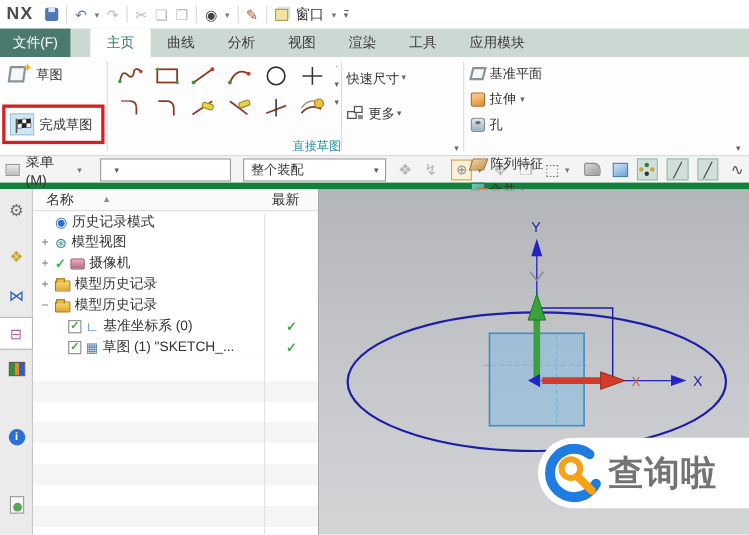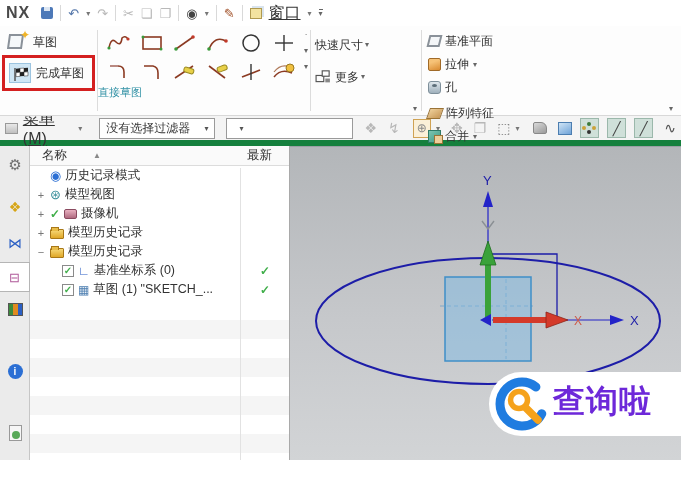--- a/index.html
+++ b/index.html
@@ -23,47 +23,47 @@
   
   .tabrow { height:26px; background:#ccd8d2; display:flex; align-items:stretch; }
   .tab-file { width:64px; background:#4a7a6e; color:#fff; display:flex; align-items:center; justify-content:center; font-size:12.5px; }
   .tab { padding:0 15px; display:flex; align-items:center; font-size:12.5px; color:#3a3a3a; }
   .tab.active { background:#fff; color:#2c7d6e; margin-left:18px; border-radius:2px 2px 0 0; }
 
   
   .ribbon { position:relative; height:90px; background:#fdfdfd; border-bottom:1px solid #d8d8d8; display:flex; }
   .rgroup { position:relative; display:flex; flex-direction:column; }
   .rgsep { width:1px; background:#dcdcdc; margin:4px 0; }
-  .glabel { position:absolute; bottom:15px; left:0; right:0; text-align:left; font-size:11px; color:#3392a6; }
+  .glabel { position:absolute; bottom:1px; left:0; right:0; text-align:right; font-size:11px; color:#3392a6; }
   .dlgbtn { position:absolute; bottom:2px; font-size:8px; color:#666; }
 
   
   .g1 { width:97px; padding:3px 2px; }
   .skbtn { display:flex; align-items:center; gap:5px; height:26px; padding-left:4px; font-size:12px; }
   .sk-ico { position:relative; width:22px; height:20px; }
   .sk-ico .pane { position:absolute; left:2px; top:2px; width:15px; height:15px; border:2px solid #8a9199; background:#f5f8fa; transform:skewX(-8deg); }
   .sk-ico .star { position:absolute; right:-2px; top:-4px; color:#f0b428; font-size:12px; }
-  .redbox { border:3px solid #d42020; margin-top:0; padding:2px 0; }
+  .redbox { border:3px solid #d42020; margin-top:14px; padding:2px 0; }
   .flag-ico { width:22px; height:20px; background:#cfe6f5; border:1px solid #9cc4e0; position:relative; }
   .flag-ico svg { position:absolute; left:1px; top:1px; }
 
   
   .g2 { width:212px; padding:2px 0 14px 4px; }
   .toolgrid { display:grid; grid-template-columns:repeat(6,33px); grid-auto-rows:29px; }
   .tbtn { display:flex; align-items:center; justify-content:center; }
   .scrollcol { position:absolute; right:2px; top:4px; display:flex; flex-direction:column; gap:7px; font-size:8px; color:#666; align-items:center; }
 
   
   .g3 { width:110px; display:flex; padding:3px 0 14px 2px; gap:4px; }
   .bigbtn { width:52px; display:flex; align-items:center; justify-content:flex-start; gap:2px; padding-top:4px; font-size:12px; }
   .bigbtn .lbl { white-space:nowrap; }
   .bigbtn .dd { font-size:8px; color:#666; line-height:6px; }
 
   
-  .g4 { flex:1; display:flex; padding:3px 0 14px 6px; gap:4px; }
+  .g4 { flex:1; display:flex; padding:3px 0 14px 6px; gap:14px; }
   .featcol { display:flex; flex-direction:column; justify-content:flex-start; gap:3px; padding-top:2px; }
   .featbtn { display:flex; align-items:center; gap:4px; height:20px; font-size:12px; white-space:nowrap; }
   .dd-inline { font-size:8px; color:#666; }
   .ic-datum { width:13px; height:12px; border:2px solid #8a9199; background:#f4f6f8; transform:skewX(-14deg); }
   .ic-extrude { width:13px; height:13px; background:linear-gradient(160deg,#f6c277 30%,#d98a30); border:1px solid #a06a28; border-radius:2px; }
   .ic-hole { width:13px; height:13px; background:linear-gradient(180deg,#dfe7ec,#9fb0bc); border:1px solid #7e8f9a; border-radius:3px; position:relative; }
   .ic-hole:after { content:""; position:absolute; left:3px; top:2px; width:5px; height:3px; background:#5d6e79; border-radius:50%; }
   .ic-pattern { width:14px; height:11px; background:linear-gradient(140deg,#eecf9a,#c89858); border:1px solid #9a7336; transform:skewX(-20deg); }
   .ic-unite { width:13px; height:13px; background:linear-gradient(140deg,#7dc5b2,#3d9a82); border:1px solid #2e7a66; position:relative; }
   .ic-unite:after { content:""; position:absolute; right:-3px; bottom:-2px; width:7px; height:7px; background:#eecf9a; border:1px solid #9a7336; }
@@ -72,21 +72,21 @@
   .smallcol { display:flex; flex-direction:column; gap:4px; padding-top:2px; }
   .ic-sq1 { width:16px; height:12px; background:linear-gradient(180deg,#e9d2a8,#bd9055); border:1px solid #94702f; }
   .ic-sq2 { width:15px; height:11px; background:linear-gradient(140deg,#e9d2a8,#c08b3e); border:1px solid #94702f; }
   .ic-ball { width:13px; height:12px; background:radial-gradient(circle at 35% 30%,#f3e2c2,#bd9055); border:1px solid #94702f; border-radius:50%; }
   .ic-more4 { width:18px; height:12px; background:linear-gradient(180deg,#f0dcae,#c89858); border:1px solid #94702f; border-radius:2px; }
   .morebox { background:#f2f2f2; border:1px solid #e0e0e0; }
 
   
   .toolbar { height:30px; background:#f4f4f4; border-bottom:6px solid #15803d; display:flex; align-items:center; padding:0 5px; gap:5px; }
   .menu-ico { width:14px; height:11px; background:linear-gradient(180deg,#e8e8e8,#bfbfbf); border:1px solid #999; }
-  .menu-lbl { font-size:16px;text-decoration:underline; }
+  .menu-lbl { font-size:13px; }
   .combo { height:21px; background:#fff; border:1px solid #9a9a9a; display:flex; align-items:center; font-size:12px; padding-left:6px; }
   .combo .cv { flex:1; }
   .combo .cb { width:16px; text-align:center; font-size:8px; color:#555; }
   .c1 { width:128px; margin-left:12px; }
   .c2 { width:140px; margin-left:6px; }
   .tbr-ico { font-size:14px; color:#b8b8b8; margin-left:6px; }
   .hl-ico { width:20px; height:19px; border:1px solid #cfa254; background:#fbf0d8; color:#8a8a8a; display:flex; align-items:center; justify-content:center; font-size:12px; margin-left:8px; }
   .toggle { width:21px; height:20px; background:#cfe0d9; border:1px solid #9bb8ab; display:flex; align-items:center; justify-content:center; margin-left:3px; font-size:13px; color:#444; }
   .snapdots { position:relative; width:14px; height:12px; }
   .snapdots i { position:absolute; width:4px; height:4px; border-radius:50%; }
@@ -137,21 +137,21 @@
   .greencheck { color:#3fae49; font-weight:bold; font-size:12px; }
   .npfill { position:absolute; top:155px; bottom:0; left:0; right:0; background:repeating-linear-gradient(180deg,#ffffff 0 19px,#f5f5f5 19px 38px); }
 
   
   .viewport { position:relative; flex:1; background:linear-gradient(180deg,#b3b6b9 0%,#c6c8cb 55%,#d2d4d6 100%); border-top:1px solid #9aa0a4; }
   .viewport svg.scene { position:absolute; left:0; top:0; }
 
   
   .watermark { position:absolute; right:0; bottom:24px; width:192px; height:64px; background:#fff; border-radius:34px 0 0 34px; display:flex; align-items:center; padding-left:6px; }
   .wm-text { display:flex; flex-direction:column; align-items:flex-start; margin-left:4px; }
-  .wm-title { font-family:Liberation Mono, monospace; font-weight:bold; font-size:32px; line-height:32px; color:#6d28d9; letter-spacing:1px; }
+  .wm-title { font-family:Liberation Sans, sans-serif; font-weight:bold; font-size:32px; line-height:32px; color:#737373; letter-spacing:1px; }
   .wm-url { font-size:14px; font-weight:bold; color:#141414; margin-top:1px; align-self:flex-end; }
 </style>
 </head>
 <body>
 
 <div class="app">
 
   <div class="titlebar">
     <span class="nxlogo">NX</span>
     <span class="floppy"></span>
@@ -168,20 +168,30 @@
     <span class="mini-dd">▾</span>
     <span class="tbsep"></span>
     <span class="tbico" style="color:#a05028">✎</span>
     <span class="tbsep"></span>
     <span class="winico"></span>
     <span class="menu-lbl">窗口</span>
     <span class="mini-dd">▾</span>
     <span class="custbtn">▾</span>
   </div>
 
+  <div class="tabrow">
+    <div class="tab-file">文件(F)</div>
+    <div class="tab active">主页</div>
+    <div class="tab">曲线</div>
+    <div class="tab">分析</div>
+    <div class="tab">视图</div>
+    <div class="tab">渲染</div>
+    <div class="tab">工具</div>
+    <div class="tab">应用模块</div>
+  </div>
 
   <div class="ribbon">
 
     <div class="rgroup g1">
       <div class="skbtn">
         <span class="sk-ico">
             <span class="pane"></span>
             <span class="star">✦</span>
           </span>
         <span>草图</span>
@@ -371,24 +381,24 @@
       </div>
       <span class="dlgbtn" style="right:8px">▾</span>
     </div>
   </div>
 
   <div class="toolbar">
     <span class="menu-ico"></span>
     <span class="menu-lbl">菜单(M)</span>
     <span class="mini-dd">▾</span>
     <div class="combo c1">
-      <span class="cv">没有选择过滤器</span>
       <span class="cb">▾</span>
     </div>
     <div class="combo c2">
+      <span class="cv">整个装配</span>
       <span class="cb">▾</span>
     </div>
     <span class="tbr-ico">❖</span>
     <span class="tbr-ico">↯</span>
     <div class="hl-ico">
         <span>⊕</span>
       </div>
     <span class="mini-dd">▾</span>
     <span class="tbr-ico">✥</span>
     <span class="tbr-ico">❐</span>

